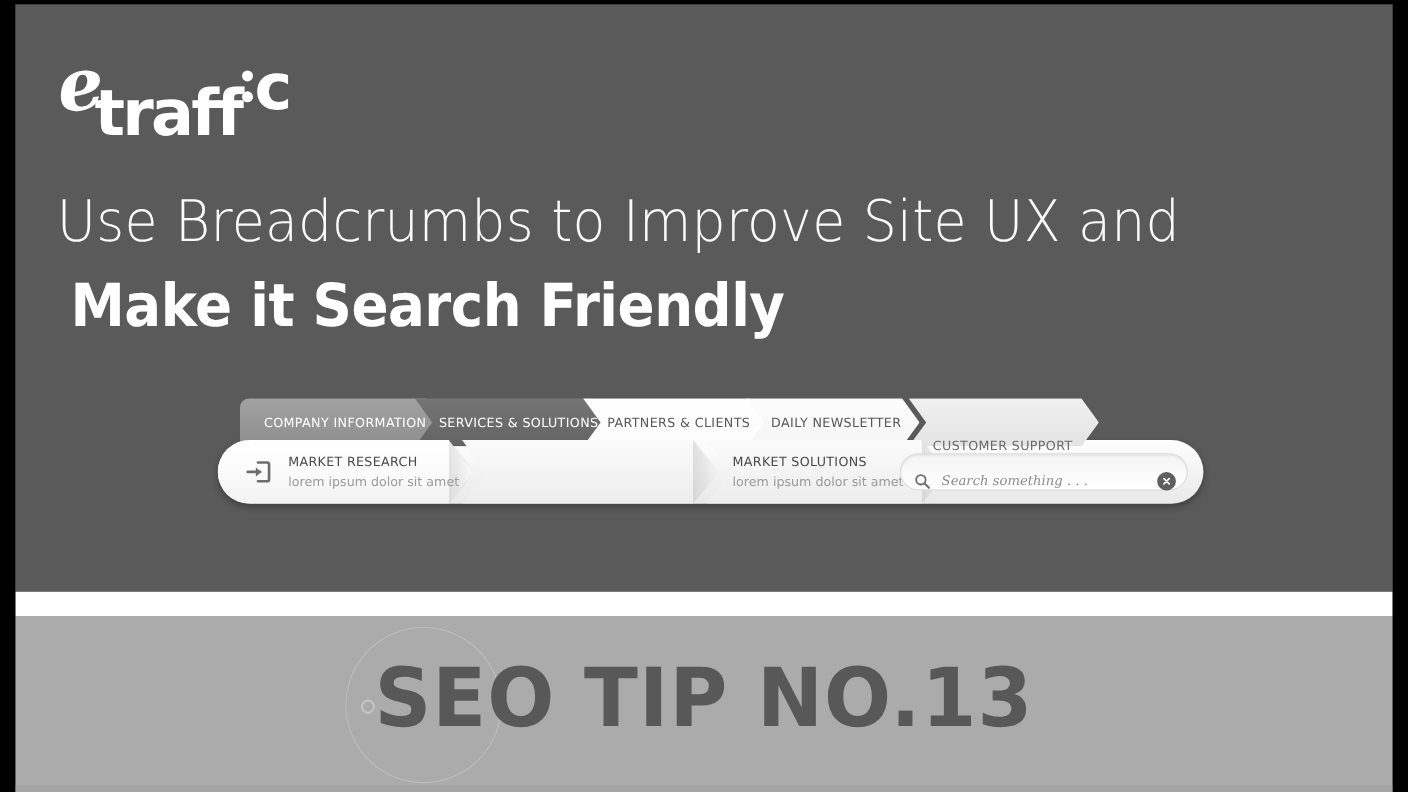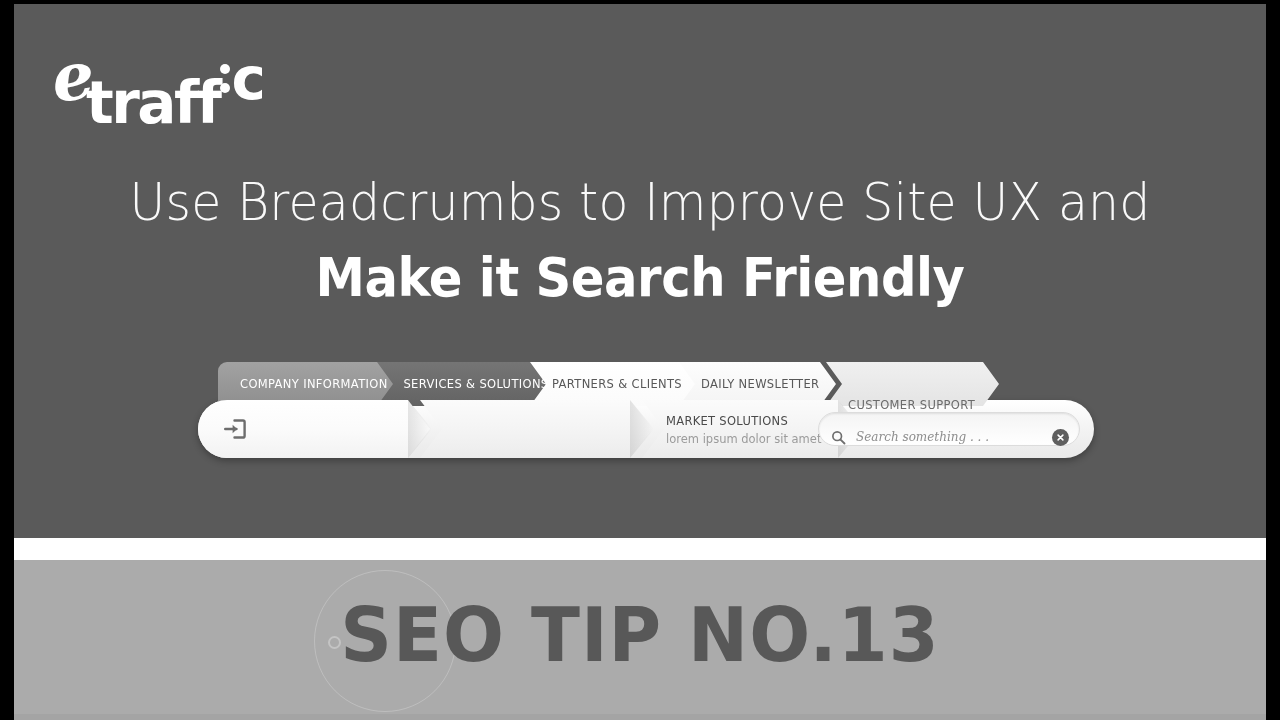--- a/index.html
+++ b/index.html
@@ -100,21 +100,21 @@
     display: inline-block;
     transform: translateX(-5px);
   }
 
   
   #headline {
     position: absolute;
     left: 0;
     top: 168px;
     width: 1252px;
-    text-align: center;
+    text-align: left;
     color: #ffffff;
   }
   #headline .line1 {
     font-family: "DejaVu Sans", sans-serif;
     font-weight: 300;
     font-size: 52px;
     line-height: 60px;
     letter-spacing: 0.2px;
     transform: scaleX(0.94);
     transform-origin: center;
@@ -415,21 +415,21 @@
       </div>
 
       <div id="breadcrumb-widget">
 
         <div id="tab-row">
           <div class="tab t-company shape-arrow first" style="left:33px; width:185px;">
             <span class="tab-body"></span>
             <span class="tab-label">COMPANY INFORMATION</span>
           </div>
 
-          <div class="tab t-services shape-arrow-notch" style="left:192px; width:176px;justify-content:center;">
+          <div class="tab t-services shape-arrow-notch" style="left:192px; width:176px;">
             <span class="tab-body"></span>
             <span class="tab-label">SERVICES &amp; SOLUTIONS</span>
           </div>
 
           <div class="tab t-partners shape-arrow-notch" style="left:345px; width:167px;">
             <span class="tab-body"></span>
             <span class="tab-label">PARTNERS &amp; CLIENTS</span>
           </div>
 
           <div class="tab t-newsletter shape-arrow-notch" style="left:494px; width:157px;">
@@ -447,20 +447,24 @@
 
           <div class="crumb c1" style="left:0; width:232px;">
             <span class="crumb-bg"></span>
             <span class="crumb-content">
               <span class="crumb-icon">
                 <svg viewBox="0 0 26 26" width="26" height="26" aria-hidden="true">
                   <path d="M12.5 4.5 H21 a1.6 1.6 0 0 1 1.6 1.6 V19.9 a1.6 1.6 0 0 1 -1.6 1.6 H12.5" fill="none" stroke="#6d6d6d" stroke-width="2.4" stroke-linecap="round" stroke-linejoin="round"></path>
                   <path d="M3.3 13 H14.4" fill="none" stroke="#6d6d6d" stroke-width="2.6" stroke-linecap="round"></path>
                   <path d="M10.6 8.7 L15.2 13 L10.6 17.3 Z" fill="#6d6d6d"></path>
                 </svg>
+              </span>
+              <span class="crumb-text">
+                <span class="crumb-title">MARKET RESEARCH</span>
+                <span class="crumb-sub">lorem ipsum dolor sit amet</span>
               </span>
             </span>
           </div>
           <span class="crumb-sep" style="left:210px;"></span>
 
           <div class="crumb c2" style="left:222px; width:232px;">
             <span class="crumb-bg"></span>
           </div>
           <span class="crumb-sep" style="left:432px;"></span>
 

